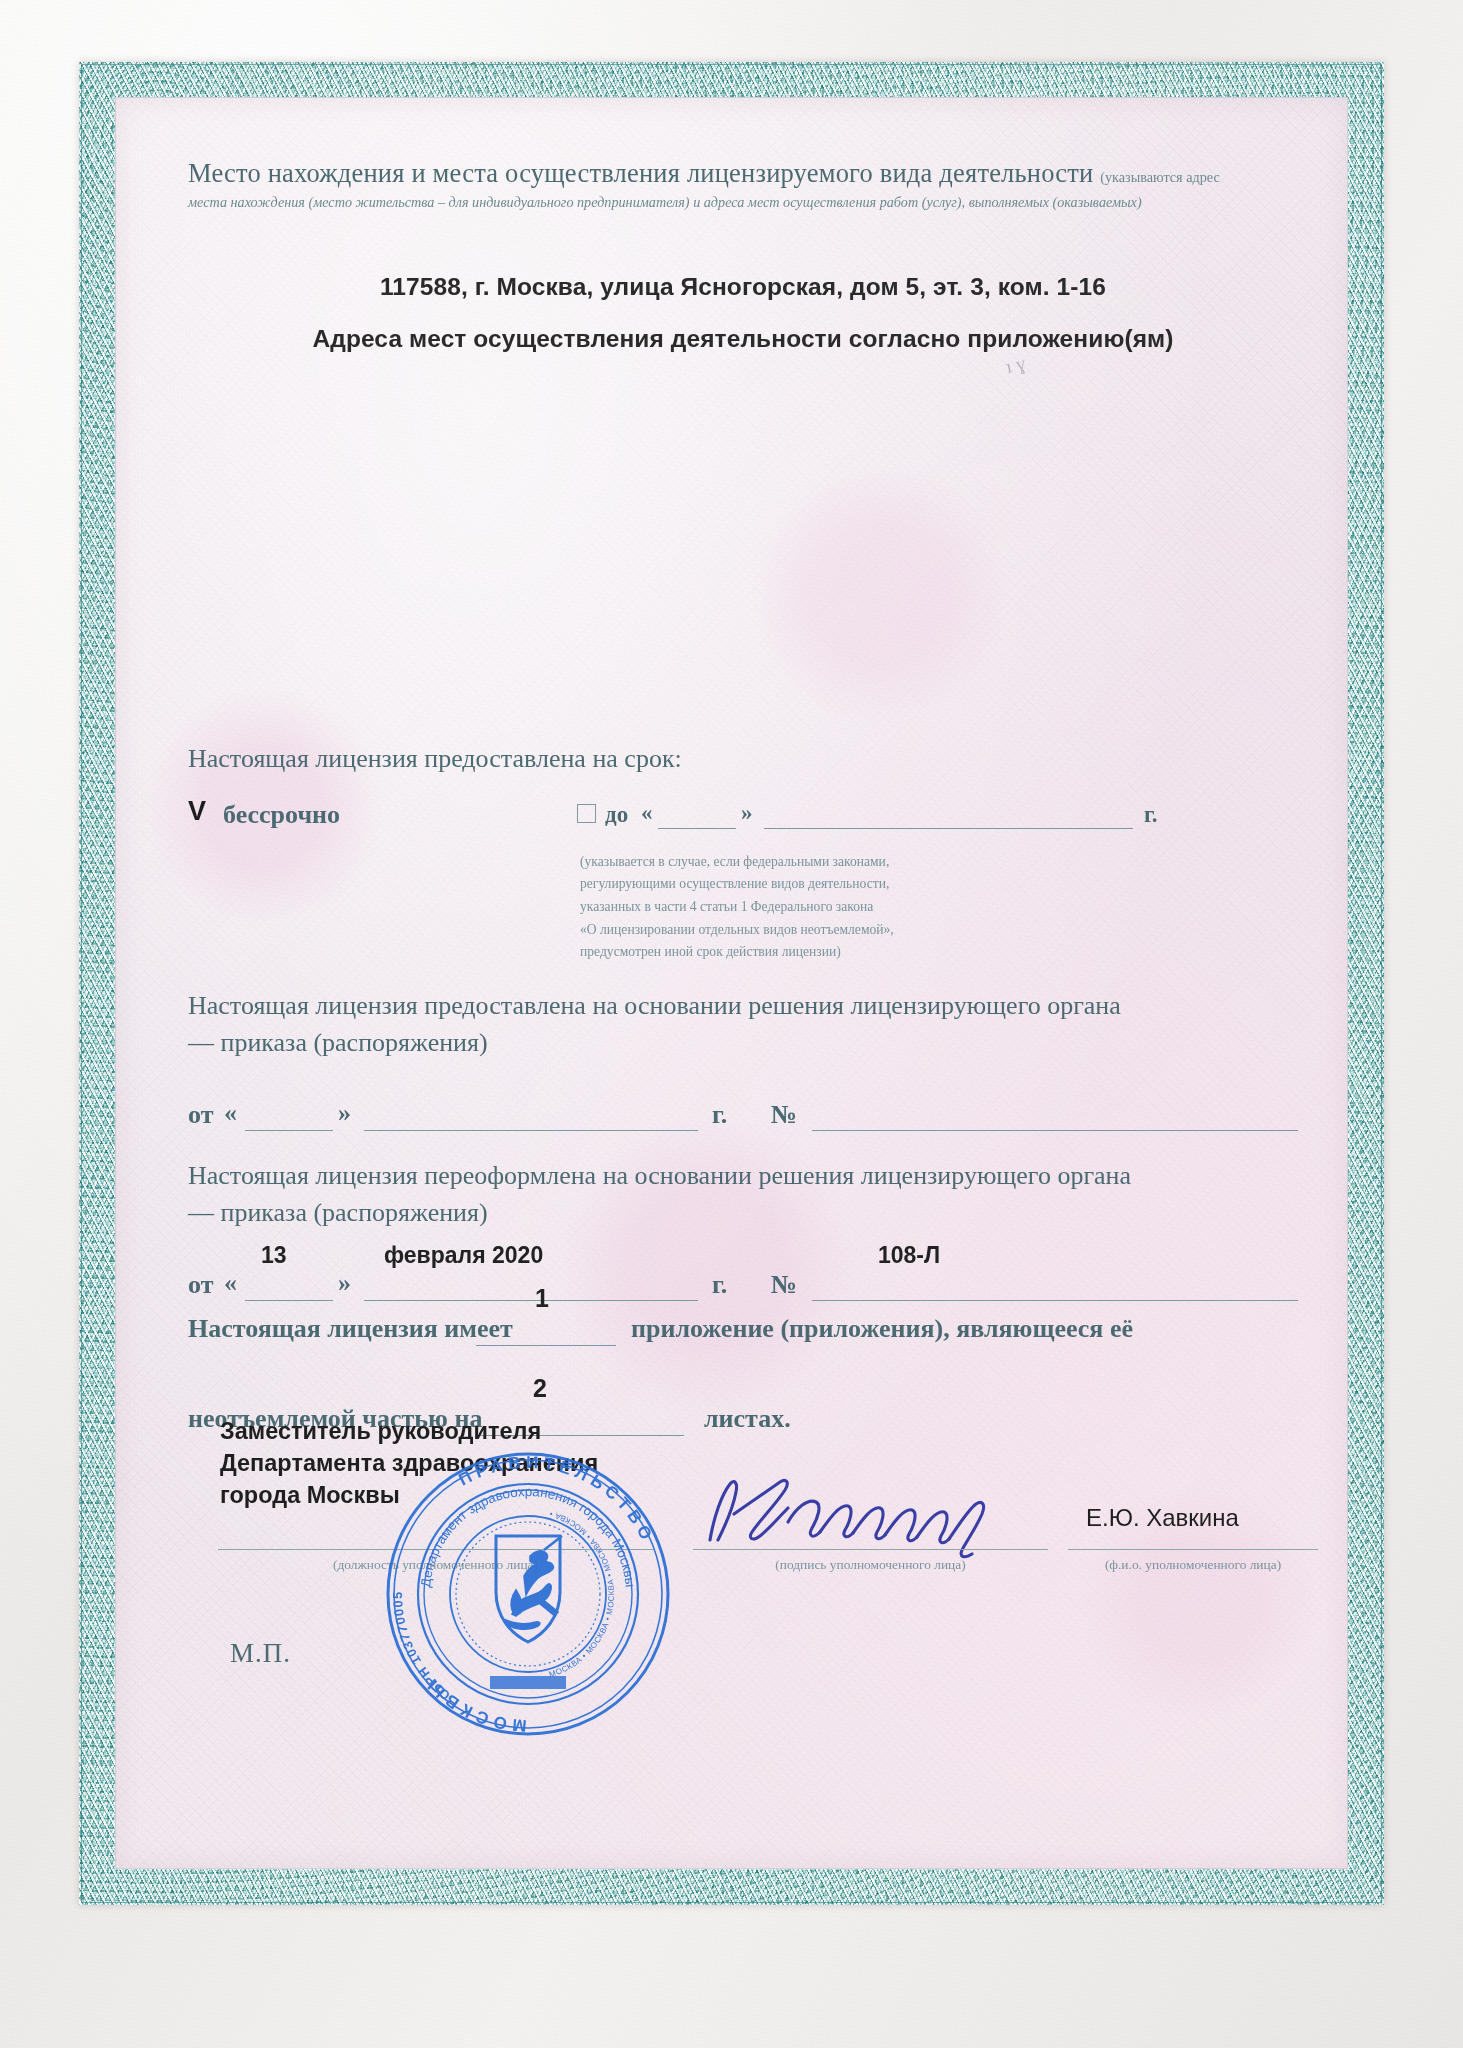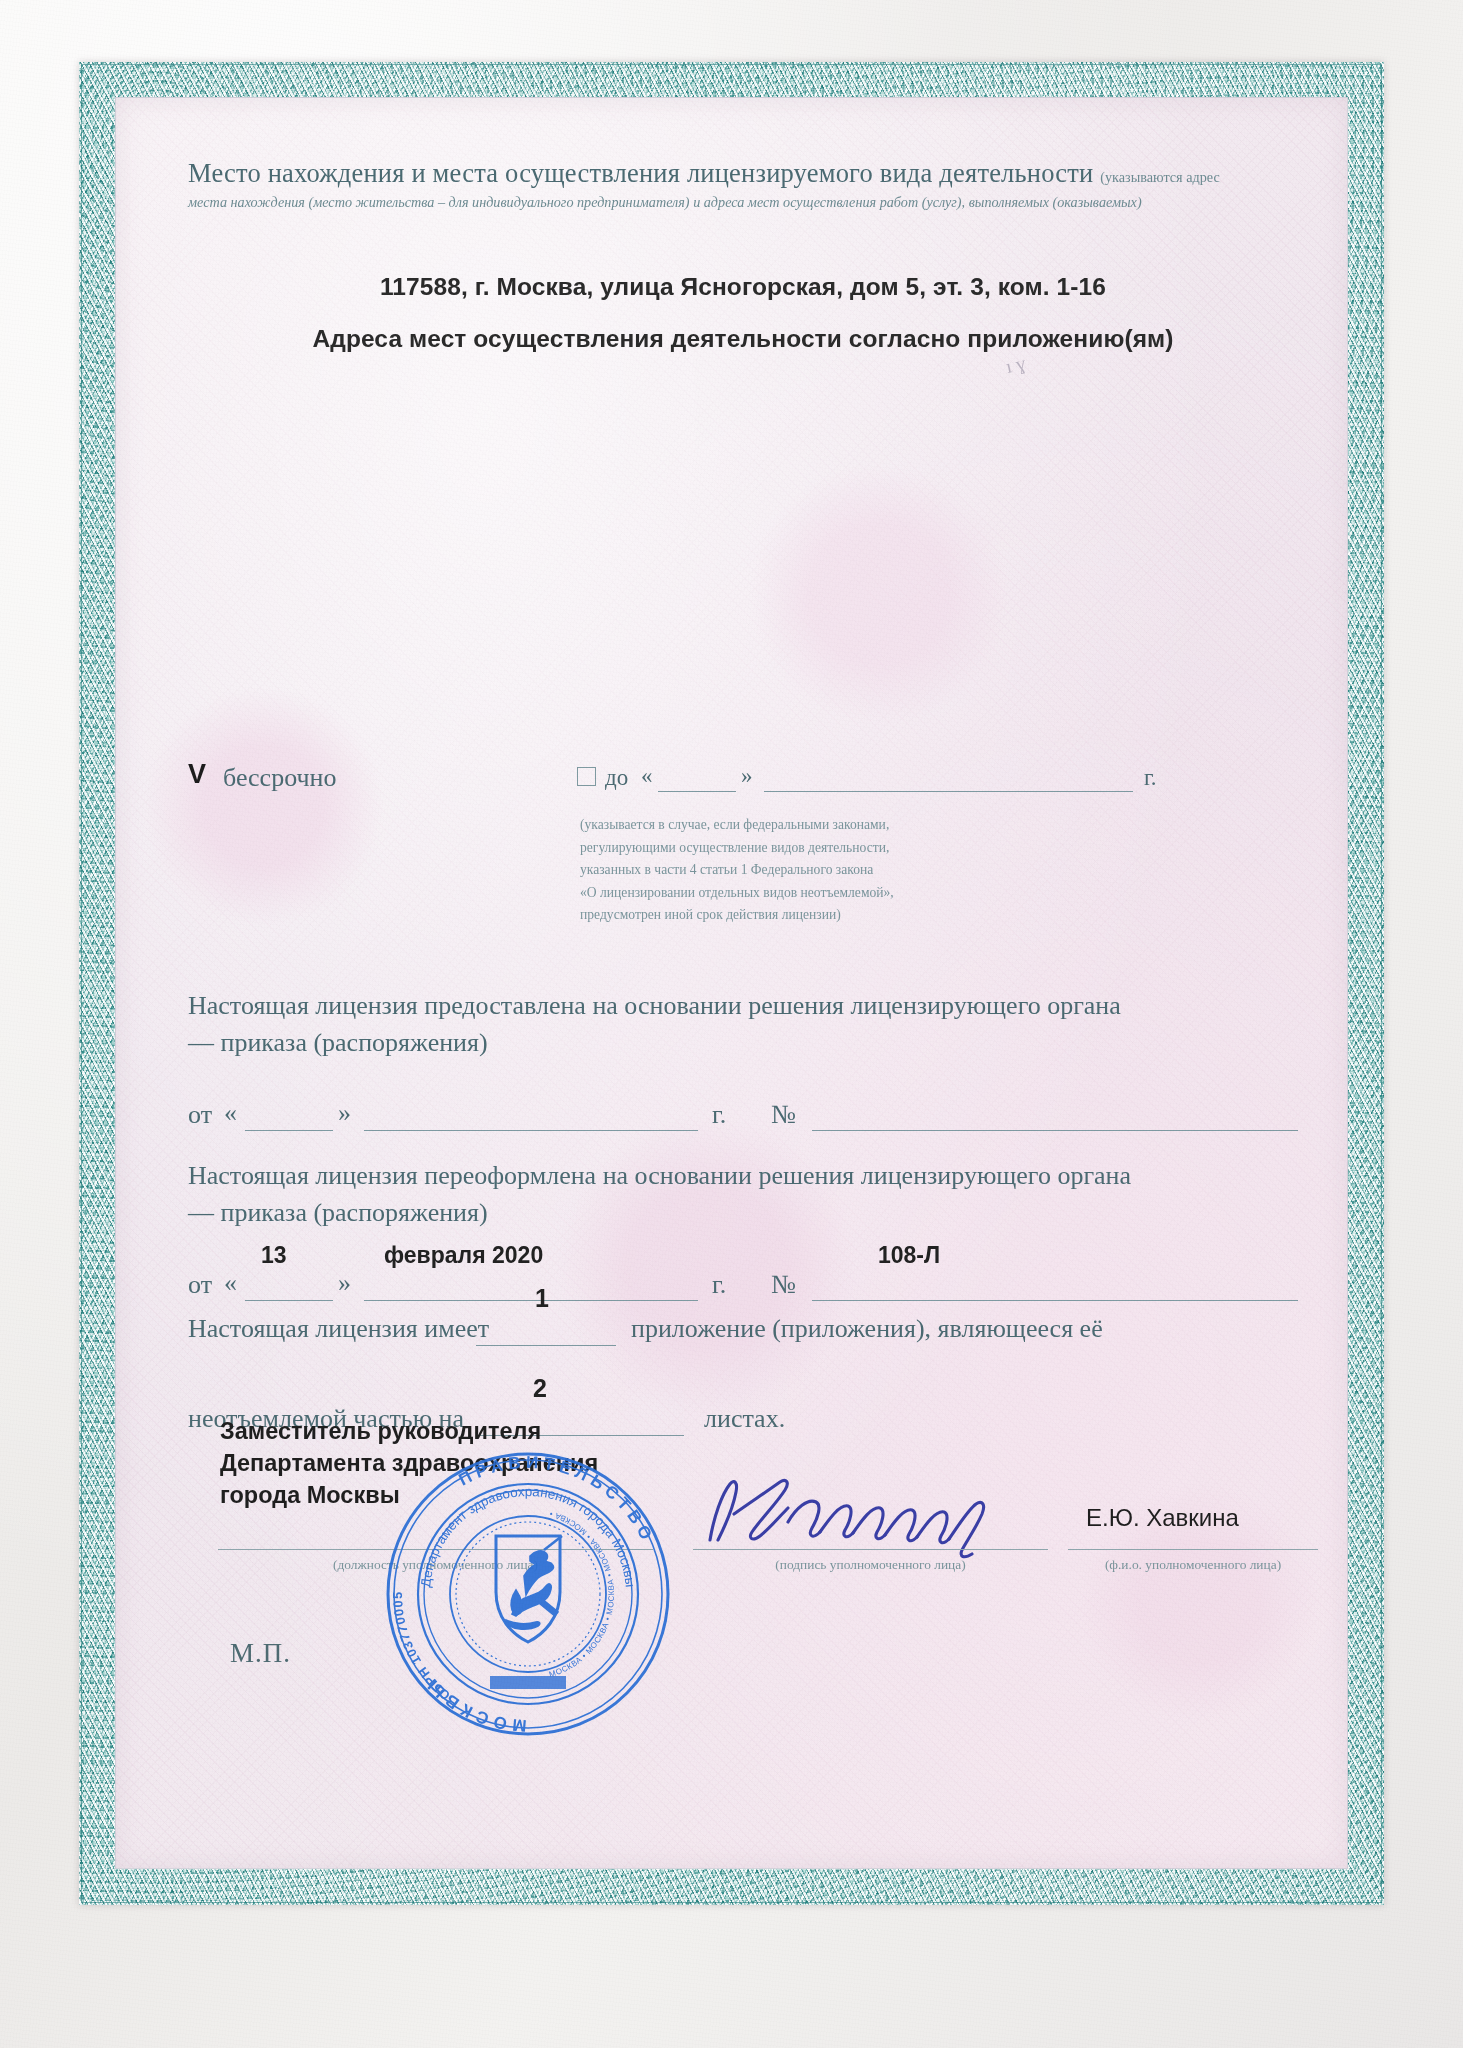--- a/index.html
+++ b/index.html
@@ -146,20 +146,21 @@
   .rule {
     position: absolute;
     border-bottom: 1.5px solid #7e9aa2;
     height: 0;
   }
   .lbl {
     position: absolute;
     font-size: 26px;
     color: #4b6a72;
     white-space: nowrap;
+    font-weight: bold;
   }
   .filled {
     position: absolute;
     font-family: "Liberation Sans", sans-serif;
     font-weight: bold;
     color: #222;
     font-size: 23px;
     white-space: nowrap;
   }
   .checkbox {
@@ -257,20 +258,21 @@
         <div class="hint-block">места нахождения (место жительства – для индивидуального предпринимателя) и адреса мест осуществления работ (услуг), выполняемых (оказываемых)</div>
       </div>
 
       <div class="blk addr-line" style="left:0; top:115px; width:1110px;">117588, г. Москва, улица Ясногорская, дом 5, эт. 3, ком. 1-16</div>
 
       <div class="blk addr-line" style="left:0; top:167px; width:1110px;">Адреса мест осуществления деятельности согласно приложению(ям)</div>
 
       <div class="pencil-mark" style="left:818px; top:196px;">ı ɣ</div>
 
       <div class="blk" style="left:0; top:583px; width:1130px;">
+        <div class="para">Настоящая лицензия предоставлена на срок:</div>
 
         <div style="position:relative; height:120px; margin-top:22px;">
           <div class="vmark" style="left:0; top:-4px;">V</div>
           <div class="lbl" style="left:35px; top:0;">бессрочно</div>
 
           <div class="checkbox" style="left:389px; top:4px;"></div>
           <div class="lbl" style="left:417px; top:2px; font-size:23px;">до</div>
           <div class="lbl" style="left:453px; top:0; font-size:23px;">«</div>
           <div class="rule" style="left:470px; top:28px; width:78px;"></div>
           <div class="filled" style="left:478px; top:2px;"></div>

